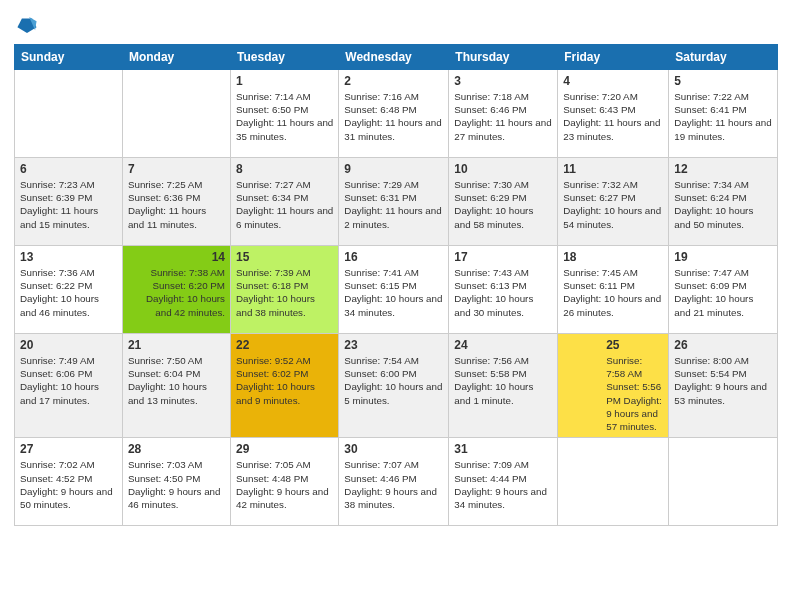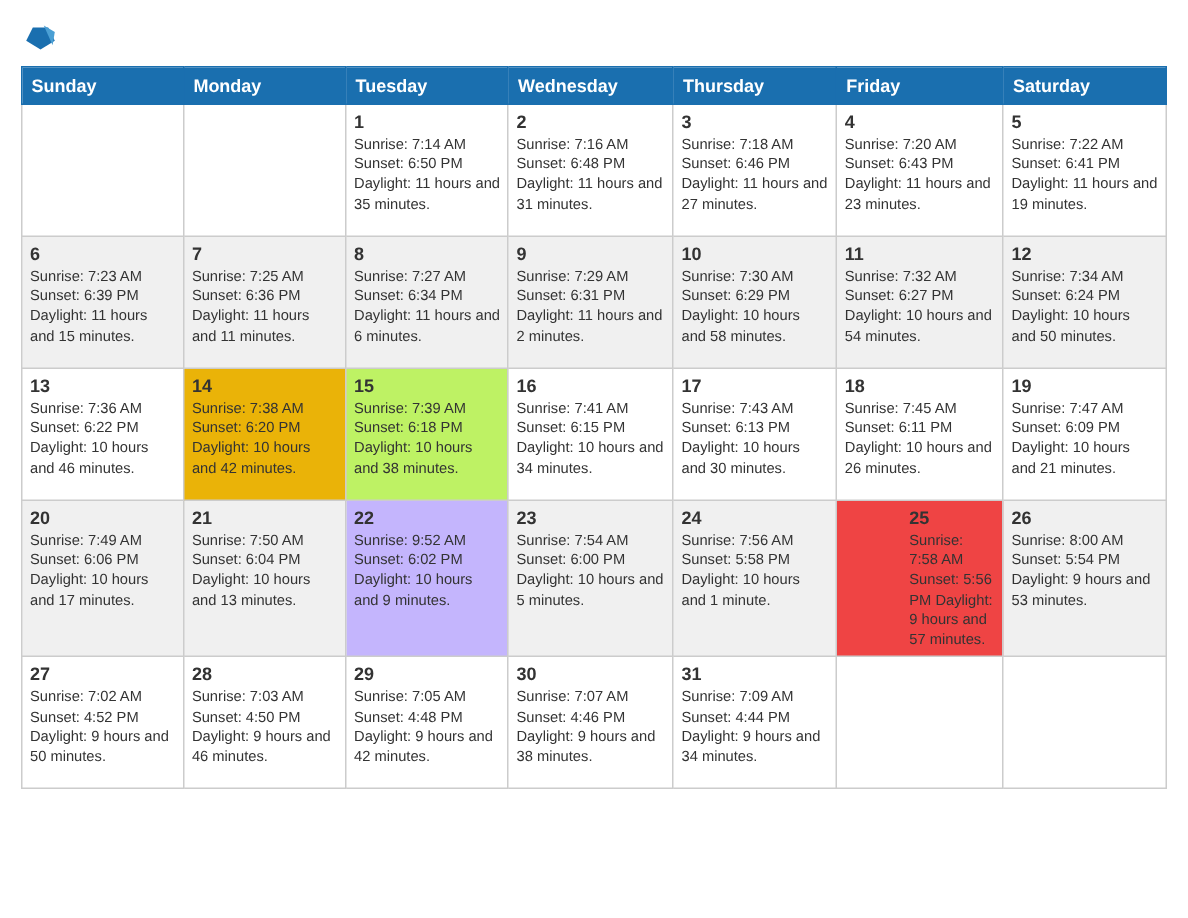--- a/index.html
+++ b/index.html
@@ -218,21 +218,21 @@
 Daylight: 10 hours and 50 minutes.</div>
           </td>
         </tr>
         <tr>
           <td style="background: rgb(255, 255, 255);">
             <span class="day-num">13</span>
             <div class="day-info">Sunrise: 7:36 AM
 Sunset: 6:22 PM
 Daylight: 10 hours and 46 minutes.</div>
           </td>
-          <td style="background: #eab308;">
+          <td style="background: #84cc16; text-align: right;">
             <span class="day-num">14</span>
             <div class="day-info">Sunrise: 7:38 AM
 Sunset: 6:20 PM
 Daylight: 10 hours and 42 minutes.</div>
           </td>
           <td style="background: #bef264;">
             <span class="day-num">15</span>
             <div class="day-info">Sunrise: 7:39 AM
 Sunset: 6:18 PM
 Daylight: 10 hours and 38 minutes.</div>
@@ -268,39 +268,39 @@
             <div class="day-info">Sunrise: 7:49 AM
 Sunset: 6:06 PM
 Daylight: 10 hours and 17 minutes.</div>
           </td>
           <td style="background: rgb(240, 240, 240);">
             <span class="day-num">21</span>
             <div class="day-info">Sunrise: 7:50 AM
 Sunset: 6:04 PM
 Daylight: 10 hours and 13 minutes.</div>
           </td>
-          <td style="background: #c4b5fd;">
+          <td style="background: #eab308;">
             <span class="day-num">22</span>
             <div class="day-info">Sunrise: 9:52 AM
 Sunset: 6:02 PM
 Daylight: 10 hours and 9 minutes.</div>
           </td>
           <td style="background: rgb(240, 240, 240);">
             <span class="day-num">23</span>
             <div class="day-info">Sunrise: 7:54 AM
 Sunset: 6:00 PM
 Daylight: 10 hours and 5 minutes.</div>
           </td>
           <td style="background: rgb(240, 240, 240);">
             <span class="day-num">24</span>
             <div class="day-info">Sunrise: 7:56 AM
 Sunset: 5:58 PM
 Daylight: 10 hours and 1 minute.</div>
           </td>
-          <td style="background: #ef4444; padding-left: 48px;">
+          <td style="background: #fde047; padding-left: 48px;">
             <span class="day-num">25</span>
             <div class="day-info">Sunrise: 7:58 AM
 Sunset: 5:56 PM
 Daylight: 9 hours and 57 minutes.</div>
           </td>
           <td style="background: rgb(240, 240, 240);">
             <span class="day-num">26</span>
             <div class="day-info">Sunrise: 8:00 AM
 Sunset: 5:54 PM
 Daylight: 9 hours and 53 minutes.</div>

